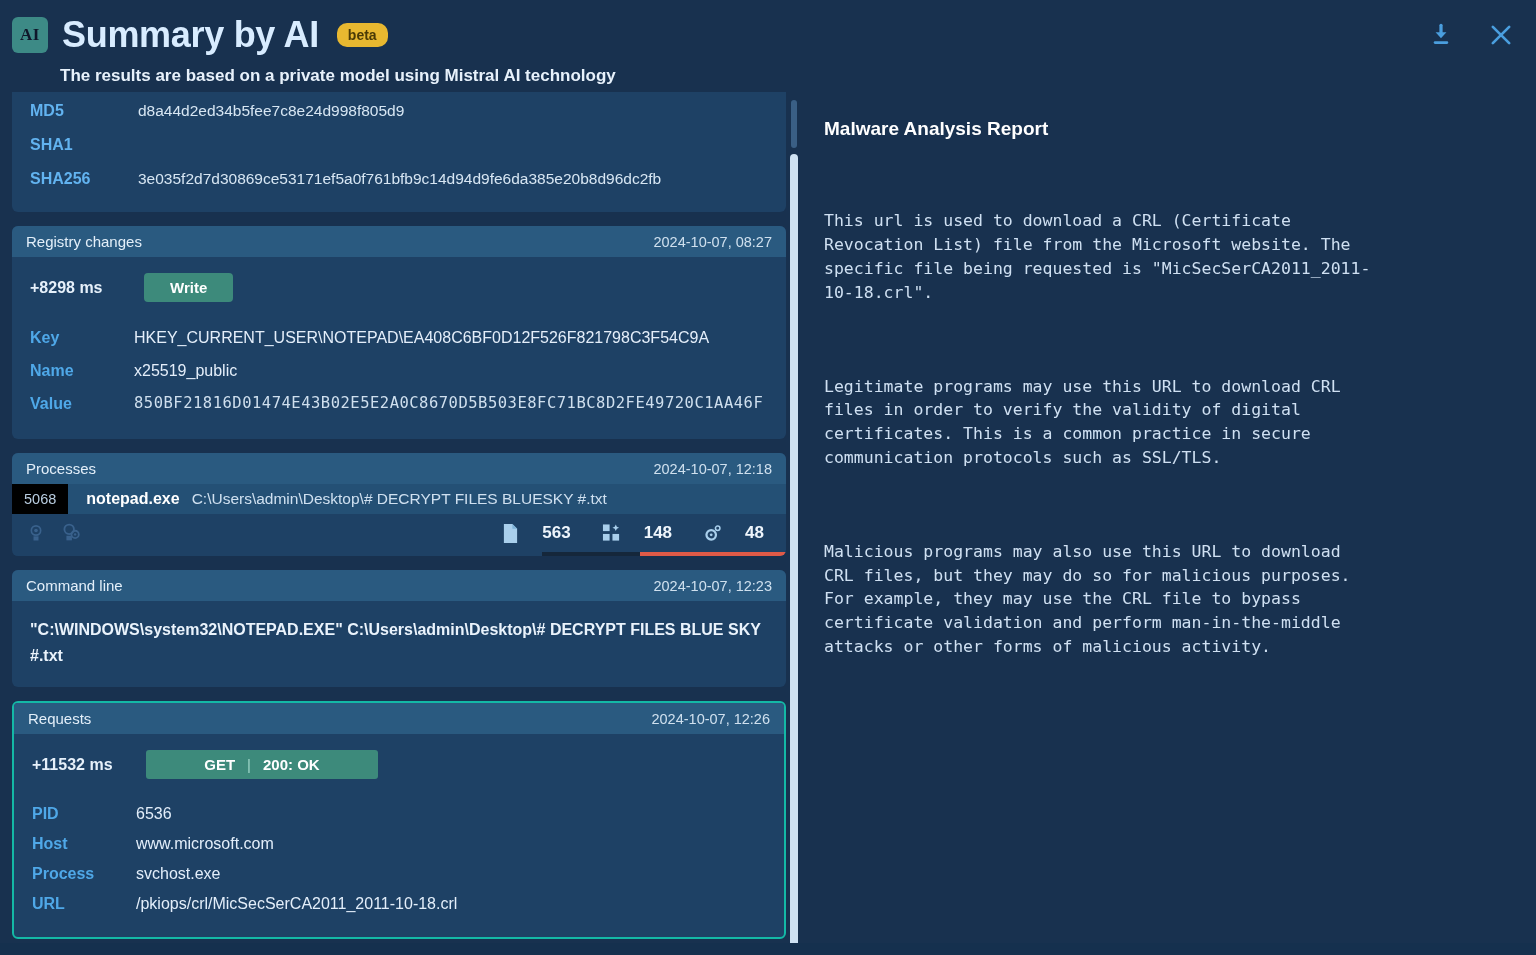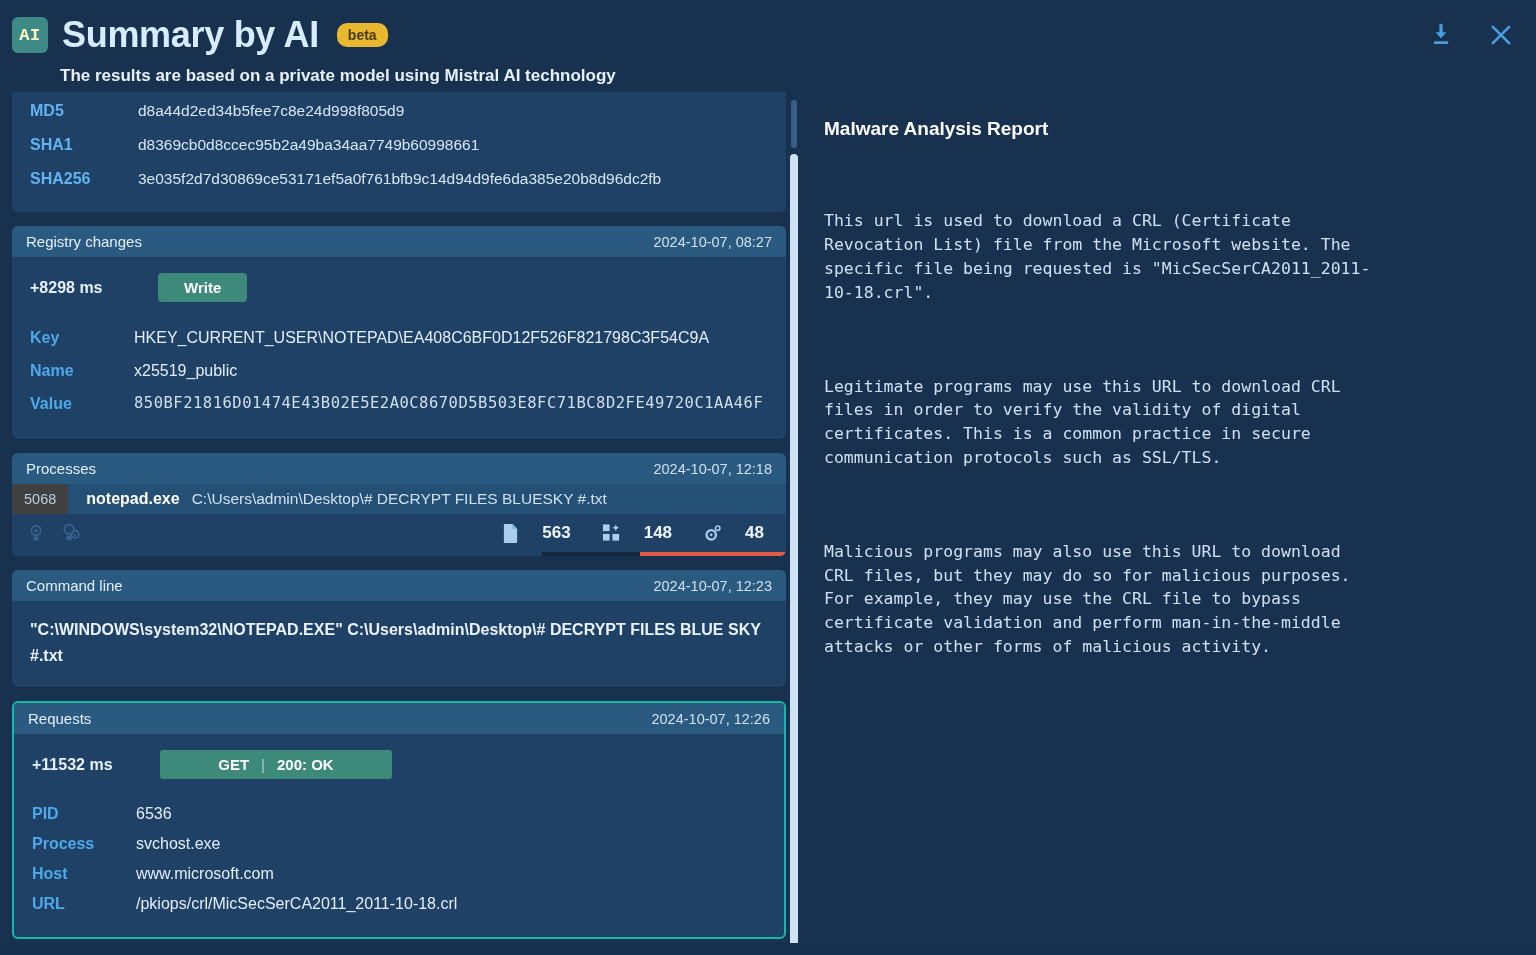--- a/index.html
+++ b/index.html
@@ -11,22 +11,22 @@
   }
   .app { position: relative; width: 1536px; height: 955px; background: #18314f; }
 
   
   .header { position: relative; height: 92px; padding: 12px 0 0 0; }
   .title-row { display: flex; align-items: center; gap: 14px; padding-left: 12px; height: 46px; }
   .ai-badge {
     width: 36px; height: 36px; border-radius: 6px;
     background: #3d8a86;
     display: flex; align-items: center; justify-content: center;
-    color: #fef9c3; font-size: 17px; font-weight: 600; letter-spacing: .5px;
-    font-family: Liberation Mono, monospace;
+    color: #0f172a; font-size: 17px; font-weight: 600; letter-spacing: .5px;
+    font-family: Liberation Serif, serif;
   }
   .title-main { font-size: 36px; font-weight: 700; color: #d8ecff; letter-spacing: -.3px; line-height: 1; }
   .beta-pill {
     background: #e8b830; color: #4a3a06; font-size: 14px; font-weight: 700;
     border-radius: 10px; padding: 4px 11px 3px; line-height: 1.2; margin-left: 4px;
   }
   .subtitle { padding-left: 60px; margin-top: 8px; font-size: 17px; font-weight: 600; color: #e7f1fb; }
   .header-actions { position: absolute; right: 18px; top: 18px; display: flex; align-items: center; gap: 26px; }
   .icon-btn { width: 34px; height: 34px; display: flex; align-items: center; justify-content: center; cursor: pointer; }
   .icon-btn svg { display: block; }
@@ -55,36 +55,36 @@
   .card-head .ts { color: #cfe0ee; font-size: 14.5px; }
   .card-body { padding: 16px 18px 18px 18px; }
 
   
   .hash-card { background: #1e4165; border-radius: 0 0 6px 6px; margin-bottom: 14px; padding: 4px 18px 14px 18px; }
   .kv-row { display: flex; align-items: flex-end; margin-bottom: 4px; }
   .kv-key { width: 108px; flex: 0 0 108px; color: #62b3f0; font-size: 16px; font-weight: 700; line-height: 30px; }
   .kv-val { color: #d7e6f3; font-size: 15.5px; line-height: 30px; word-break: break-all; }
 
   
-  .ms-row { display: flex; align-items: center; gap: 30px; margin-bottom: 20px; }
+  .ms-row { display: flex; align-items: center; gap: 16px; margin-bottom: 20px; }
   .ms-label { color: #e6f0fa; font-size: 16px; font-weight: 700; min-width: 98px; }
   .tag-write {
     background: #3d8a7b; color: #ffffff; font-size: 15px; font-weight: 700;
     border-radius: 4px; padding: 6px 26px;
   }
   .reg-row { display: flex; align-items: flex-start; margin-bottom: 2px; }
   .reg-key { width: 104px; flex: 0 0 104px; color: #4fa8e8; font-size: 16px; font-weight: 700; line-height: 31px; }
   .reg-val { color: #e4eefa; font-size: 16px; line-height: 31px; word-break: break-all; }
   .reg-val.mono { font-family: "DejaVu Sans Mono", monospace; font-size: 15.5px; color: #cfdfee; letter-spacing: .5px; }
 
   
   .proc-card { background: #1e4165; border-radius: 6px; margin-bottom: 14px; overflow: hidden; }
   .proc-row { display: flex; align-items: center; padding: 0; background: #245075; }
   .pid-badge {
-    background: #404040; color: #b9cde0; font-size: 14.5px;
+    background: #000000; color: #b9cde0; font-size: 14.5px;
     padding: 7px 12px; min-width: 56px; text-align: center;
   }
   .proc-name { color: #ffffff; font-size: 16px; font-weight: 700; margin-left: 18px; }
   .proc-path { color: #cfe0f0; font-size: 15.5px; margin-left: 12px; }
   .proc-stats { display: flex; align-items: center; justify-content: space-between; padding: 8px 14px 0 14px; background: #1e4165; }
   .proc-stats-left { display: flex; align-items: center; gap: 14px; }
   .proc-stats-right { display: flex; align-items: center; gap: 23px; }
   .stat-num { color: #eef5fc; font-size: 17px; font-weight: 700; margin-right: 8px; }
   .proc-bar { position: relative; height: 4px; background: transparent; margin-top: 8px; display: flex; }
   .proc-bar .seg-dark { width: 68.5%; background: #1e4165; }
@@ -149,21 +149,20 @@
     <div class="left-pane">
       <div class="left-scroll">
 
         <div class="hash-card">
           <div class="kv-row">
             <div class="kv-key">MD5</div>
             <div class="kv-val">d8a44d2ed34b5fee7c8e24d998f805d9</div>
           </div>
           <div class="kv-row">
             <div class="kv-key">SHA1</div>
-            <div class="kv-val">d8369cb0d8ccec95b2a49ba34aa7749b60998661</div>
           </div>
           <div class="kv-row">
             <div class="kv-key">SHA256</div>
             <div class="kv-val">3e035f2d7d30869ce53171ef5a0f761bfb9c14d94d9fe6da385e20b8d96dc2fb</div>
           </div>
         </div>
 
         <div class="card">
           <div class="card-head">
             <span>Registry changes</span>
@@ -263,26 +262,26 @@
                 <span>GET</span>
                 <span class="sep">|</span>
                 <span>200: OK</span>
               </div>
             </div>
             <div class="req-row">
               <div class="req-key">PID</div>
               <div class="req-val">6536</div>
             </div>
             <div class="req-row">
+              <div class="req-key">Host</div>
+              <div class="req-val">www.microsoft.com</div>
+            </div>
+            <div class="req-row">
               <div class="req-key">Process</div>
               <div class="req-val">svchost.exe</div>
-            </div>
-            <div class="req-row">
-              <div class="req-key">Host</div>
-              <div class="req-val">www.microsoft.com</div>
             </div>
             <div class="req-row">
               <div class="req-key">URL</div>
               <div class="req-val">/pkiops/crl/MicSecSerCA2011_2011-10-18.crl</div>
             </div>
           </div>
         </div>
 
       </div>
 

